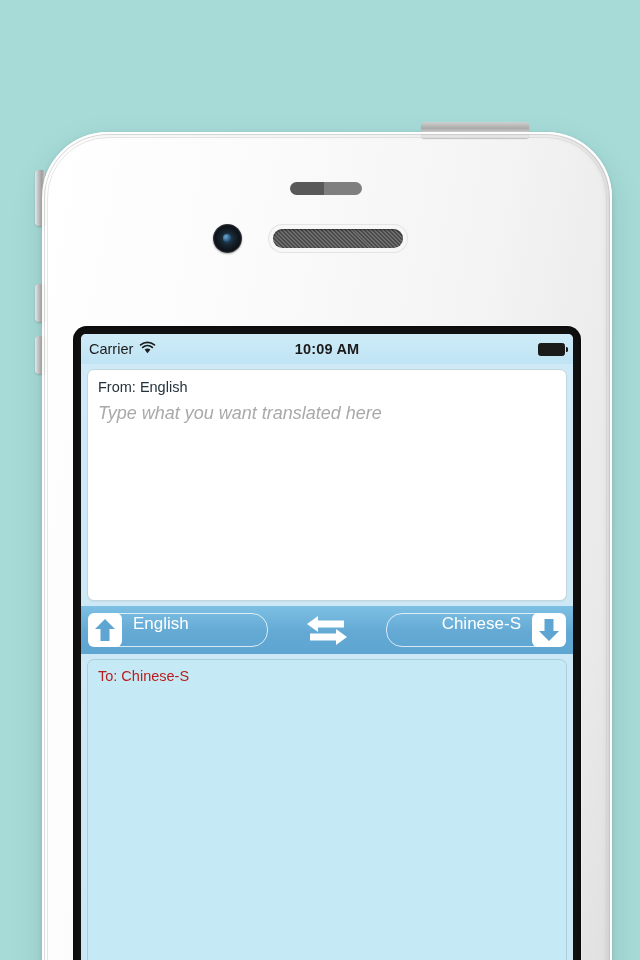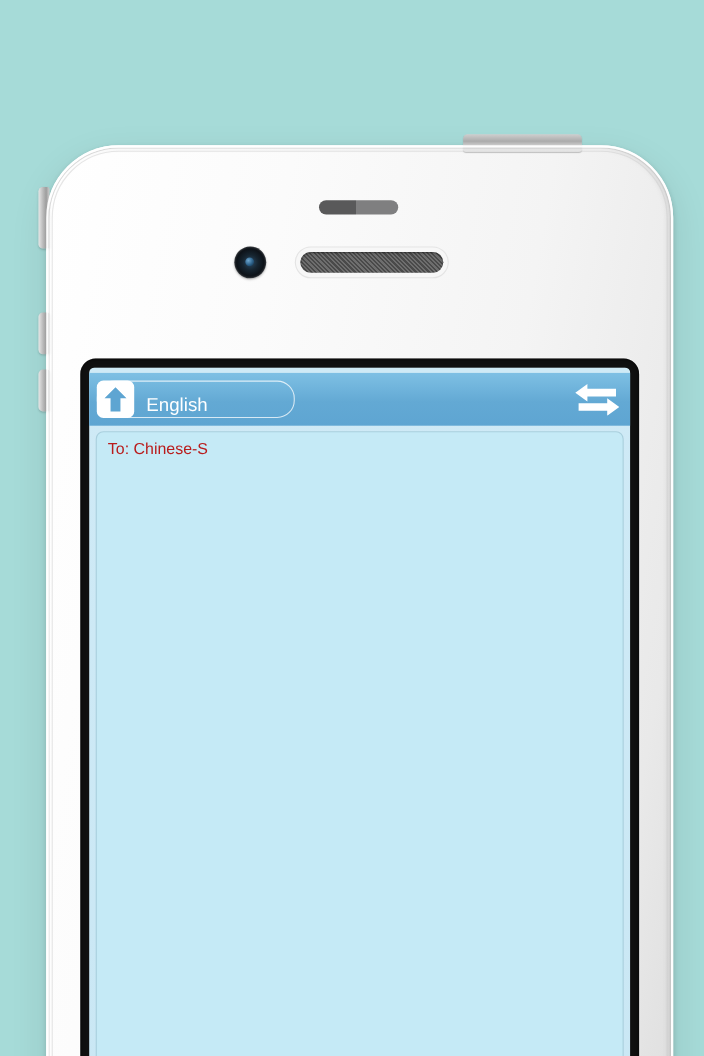--- a/index.html
+++ b/index.html
@@ -246,21 +246,21 @@
     align-items: stretch;
     height: 34px;
     position: relative;
   }
   .lang-pill {
     height: 34px;
     box-sizing: border-box;
     border: 1.5px solid rgba(255,255,255,0.75);
     border-radius: 16px;
     display: flex;
-    align-items: flex-end;
+    align-items: flex-start;
     color: #ffffff;
     font-size: 17px;
     width: 180px;
   }
   .lang-group.left .lang-pill { padding-left: 44px; }
   .lang-group.right .lang-pill { padding-right: 44px; justify-content: flex-end; }
 
   .arrow-box {
     position: absolute;
     top: 0;
@@ -312,23 +312,43 @@
     <div class="side-btn volup"></div>
     <div class="side-btn voldn"></div>
 
     <div class="sensor"></div>
     <div class="camera"></div>
     <div class="earpiece"></div>
 
     <div class="bezel">
       <div class="screen">
 
+        <div class="statusbar">
+          <div class="sb-left">
+            <span>Carrier</span>
+            <span>
+              <svg width="17" height="13" viewBox="0 0 17 13">
+                <path d="M8.5 12.2 L5.6 8.6 a4.6 4.6 0 0 1 5.8 0 Z" fill="#1b1b1b"></path>
+                <path d="M3.7 6.4 a7.6 7.6 0 0 1 9.6 0" stroke="#1b1b1b" stroke-width="1.7" fill="none" stroke-linecap="round"></path>
+                <path d="M1.6 3.9 a10.9 10.9 0 0 1 13.8 0" stroke="#1b1b1b" stroke-width="1.7" fill="none" stroke-linecap="round"></path>
+              </svg>
+            </span>
+          </div>
+          <div class="sb-center">10:09 AM</div>
+          <div class="sb-right">
+            <span class="battery"></span>
+          </div>
+        </div>
 
         <div class="app">
 
+          <div class="input-card">
+            <div class="from-label">From: English</div>
+            <div class="placeholder">Type what you want translated here</div>
+          </div>
 
           <div class="langbar">
 
             <div class="lang-group left">
               <div class="lang-pill">
                 <span>English</span>
               </div>
               <div class="arrow-box">
                 <svg width="22" height="24" viewBox="0 0 22 24">
                   <path d="M11 1 L21 11 H15.5 V23 H6.5 V11 H1 Z" fill="#5ea5d2"></path>
@@ -336,20 +356,30 @@
               </div>
             </div>
 
             <div class="swap-icon">
               <svg width="42" height="30" viewBox="0 0 42 30">
                 <path d="M1 9 L12 1 V5.5 H38 V12.5 H12 V17 Z" fill="#ffffff"></path>
                 <path d="M41 22 L30 14 V18.5 H4 V25.5 H30 V30 Z" fill="#ffffff"></path>
               </svg>
             </div>
 
+            <div class="lang-group right">
+              <div class="lang-pill">
+                <span>Chinese-S</span>
+              </div>
+              <div class="arrow-box">
+                <svg width="22" height="24" viewBox="0 0 22 24">
+                  <path d="M11 23 L21 13 H15.5 V1 H6.5 V13 H1 Z" fill="#5ea5d2"></path>
+                </svg>
+              </div>
+            </div>
 
           </div>
 
           <div class="output-card">
             <div class="to-label">To: Chinese-S</div>
           </div>
 
         </div>
       </div>
     </div>

